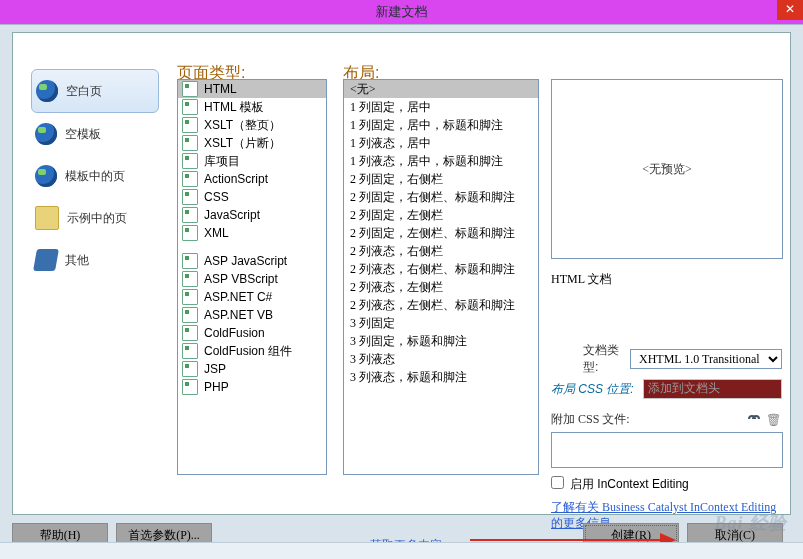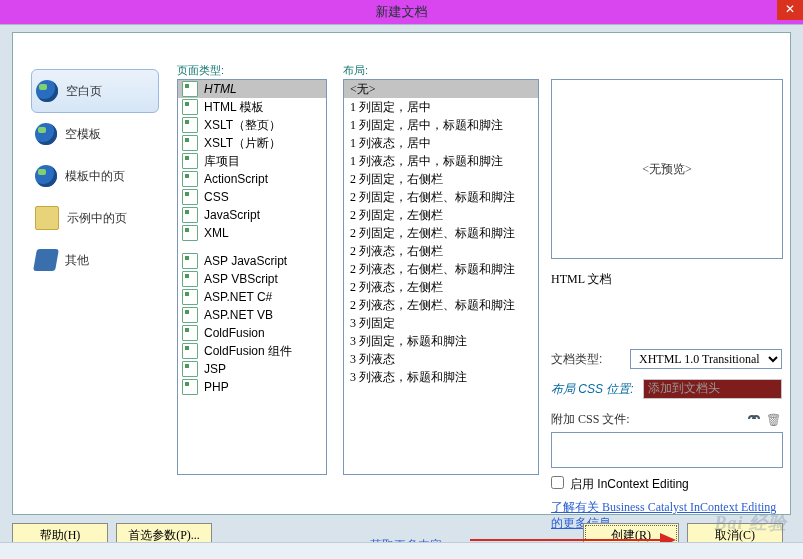--- a/index.html
+++ b/index.html
@@ -19,30 +19,30 @@
   .catpane { position:absolute; left:18px; top:36px; width:128px; bottom:44px; }
   .cat { display:flex; align-items:center; height:42px; padding-left:4px; color:#333; }
   .cat.selected { background:linear-gradient(#eaf2fb,#d6e6f6);
     border:1px solid #9bb9dc; border-radius:6px; }
   .cat .ic { width:22px; height:22px; margin-right:8px; position:relative; }
   .ic.globe { background:#2a6dbf; border-radius:50%; box-shadow:inset -3px -3px 0 #1a4a88; }
   .ic.globe::after{content:""; position:absolute; left:3px; top:4px; width:8px; height:6px; background:#7fd06f; border-radius:2px;}
   .ic.folder { background:#e8d27a; border:1px solid #c8a83a; border-radius:2px; }
   .ic.other { background:#3a6fae; border-radius:3px; transform:skewX(-10deg); }
 
-  .secthdr { position:absolute; top:30px; font-size:11px; color:#0f766e; }
+  .secthdr { position:absolute; top:30px; font-size:16px; color:#a16207; }
   .hdr-page { left:164px; }
   .hdr-layout { left:330px; }
 
   
   .ptlist { position:absolute; left:164px; top:46px; width:150px; height:396px;
     border:1px solid #7a99b8; overflow:auto; background:#fff; box-sizing:border-box; }
   .ptlist .row { display:flex; align-items:center; height:18px; padding:0 4px;
     font: 12px/18px Tahoma,Verdana,sans-serif; white-space:nowrap; }
-  .ptlist .row.selected { background:#c3c3c3;font-style:italic; }
+  .ptlist .row.selected { background:#c3c3c3; }
   .ptlist .row.gap { height:10px; }
   .ptlist .fi { width:14px; height:14px; margin-right:6px; background:#fff;
     border:1px solid #6a8; border-radius:1px; position:relative; }
   .ptlist .fi::after{content:""; position:absolute; left:2px; top:2px; width:4px; height:4px; background:#4c9a5a;}
 
   
   .layoutlist { position:absolute; left:330px; top:46px; width:196px; height:396px;
     border:1px solid #7a99b8; overflow:auto; background:#fff; box-sizing:border-box; }
   .layoutlist .row { height:18px; padding:0 6px; font: 12px/18px SimSun,Tahoma; white-space:nowrap; }
   .layoutlist .row.selected { background:#c3c3c3; }
@@ -64,21 +64,21 @@
   .attachbox { width:230px; height:34px; border:1px solid #7a99b8; margin-top:2px; background:#fff; }
   .chkrow { display:flex; align-items:flex-start; margin-top:8px; }
   .chkrow input { margin:0 6px 0 0; }
   .infolink { color:#2a5fd0; text-decoration:underline; margin-top:6px;
     font: 12px Tahoma; line-height:16px; }
 
   
   .btnbar { position:absolute; left:12px; right:12px; bottom:10px; height:28px;
     display:flex; align-items:center; }
   .btn { height:22px; min-width:74px; padding:0 10px; margin-right:8px;
-    background:#fef9c3; border:1px solid #8a8a8a; font:12px SimSun;
+    background:#a3a3a3; border:1px solid #8a8a8a; font:12px SimSun;
     display:inline-flex; align-items:center; justify-content:center; }
   .btn.primary{ outline:1px dotted #666; outline-offset:-3px; }
   .centerlink { position:absolute; left:370px; bottom:0; height:22px;
     line-height:22px; color:#2a5fd0; text-decoration:underline; font:12px SimSun; }
 
   
   .arrowline { position:absolute; left:470px; bottom:18px; width:190px; height:2px;
     background:#d62a20; }
   .arrowhead { position:absolute; left:660px; bottom:12px; width:0; height:0;
     border-top:7px solid transparent; border-bottom:7px solid transparent;
@@ -226,21 +226,21 @@
         <div class="row">3 列液态</div>
         <div class="row">3 列液态，标题和脚注</div>
       </div>
 
     <div class="rightcol">
       <div class="preview">
         <span>&lt;无预览&gt;</span>
       </div>
       <div class="doclbl">HTML 文档</div>
 
-      <div class="fieldrow" style="margin-top:60px;">
+      <div class="fieldrow" style="margin-top:60px;margin-left:32px;">
         <label>文档类型:</label>
         <select>
           <option>XHTML 1.0 Transitional</option>
         </select>
       </div>
 
       <div class="fieldrow disabled">
         <label>布局 CSS 位置:</label>
         <div class="fake-sel">
           <span>添加到文档头</span>

